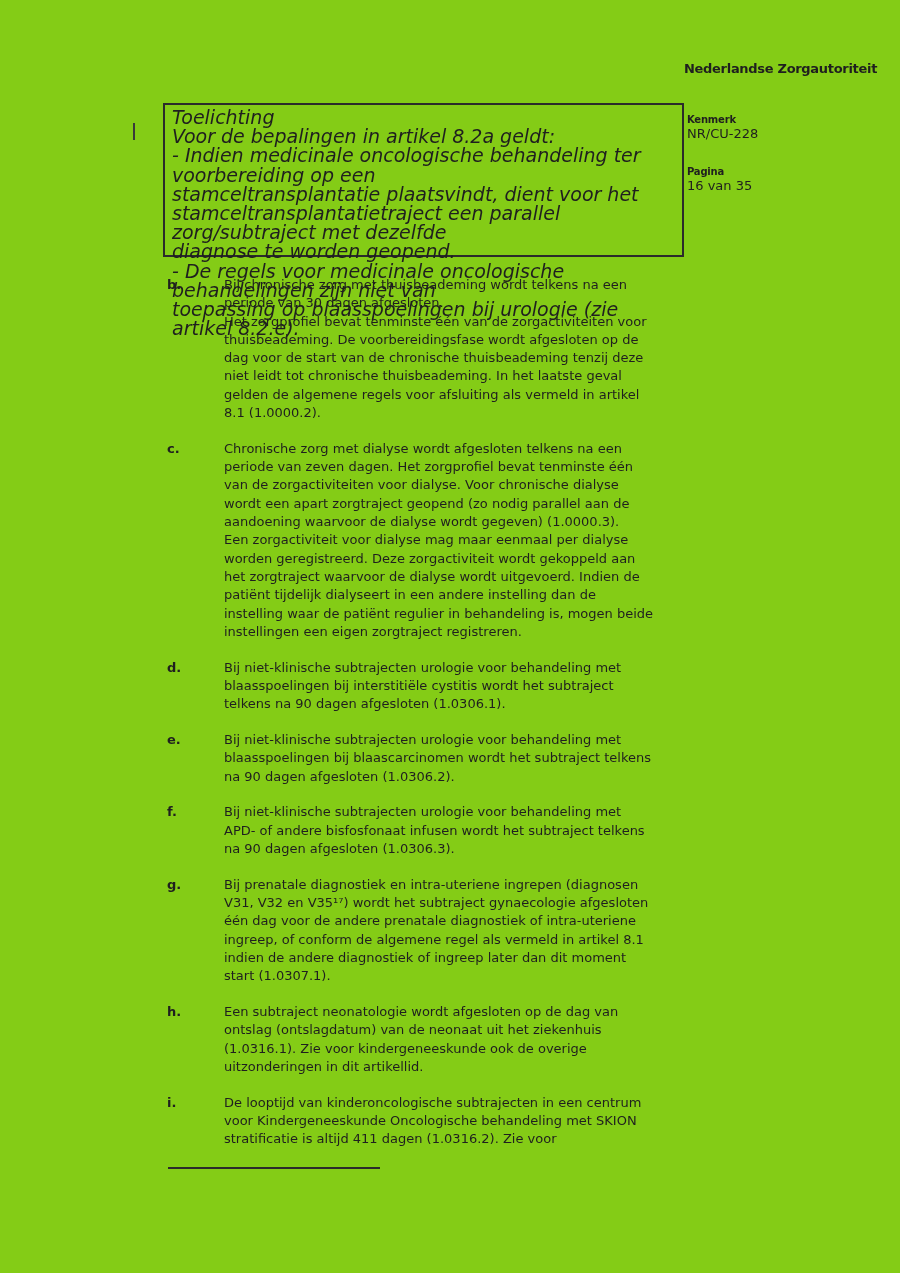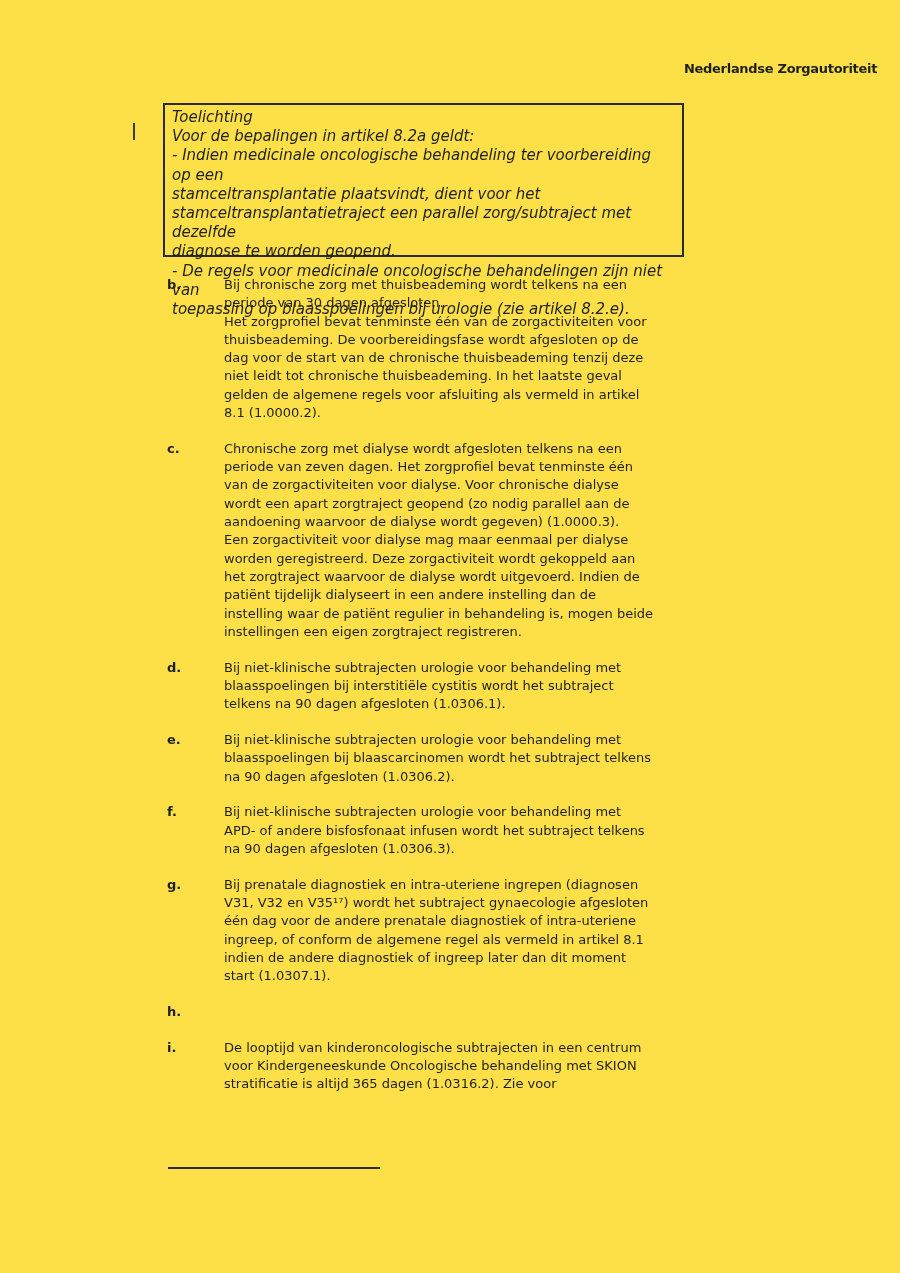--- a/index.html
+++ b/index.html
@@ -1,20 +1,20 @@
 <!DOCTYPE html>
 <html><head>
 <meta charset="utf-8">
 <style>
   html, body { margin: 0; padding: 0; background: #fff; }
   .page {
     position: relative;
     width: 900px;
     height: 1273px;
-    background: #fde047;
+    background: #84cc16;
     font-family: "DejaVu Sans", "Liberation Sans", sans-serif;
     color: #1f1f1f;
     overflow: hidden;
   }
   .brand {
     position: absolute;
     left: 684px;
     top: 61px;
     font-size: 13px;
     font-weight: bold;
@@ -23,21 +23,21 @@
   }
   .toelichting-box {
     position: absolute;
     left: 163px;
     top: 103px;
     width: 521px;
     height: 154px;
     box-sizing: border-box;
     border: 2px solid #2b2b2b;
     padding: 3px 8px 0 7px;
-    font-size: 15px;
+    font-size: 19px;
     line-height: 19.2px;
   }
   .box-title { font-style: italic; }
   .pre-lines { white-space: pre-line; font-style: italic; }
   .change-marker {
     position: absolute;
     left: 133px;
     top: 123px;
     width: 2px;
     height: 17px;
@@ -114,20 +114,27 @@
     <div class="box-title">Toelichting</div>
     <div class="pre-lines">Voor de bepalingen in artikel 8.2a geldt:
 - Indien medicinale oncologische behandeling ter voorbereiding op een
 stamceltransplantatie plaatsvindt, dient voor het
 stamceltransplantatietraject een parallel zorg/subtraject met dezelfde
 diagnose te worden geopend.
 - De regels voor medicinale oncologische behandelingen zijn niet van
 toepassing op blaasspoelingen bij urologie (zie artikel 8.2.e).</div>
   </div>
 
+  <div class="meta">
+    <div class="meta-label">Kenmerk</div>
+    <div class="meta-value">NR/CU-228</div>
+    <div class="meta-gap"></div>
+    <div class="meta-label">Pagina</div>
+    <div class="meta-value">16 van 35</div>
+  </div>
 
   <div class="main-list">
     <div class="list-item">
       <div class="item-label">b.</div>
       <div class="item-text">Bij chronische zorg met thuisbeademing wordt telkens na een
 periode van 30 dagen afgesloten.
 Het zorgprofiel bevat tenminste één van de zorgactiviteiten voor
 thuisbeademing. De voorbereidingsfase wordt afgesloten op de
 dag voor de start van de chronische thuisbeademing tenzij deze
 niet leidt tot chronische thuisbeademing. In het laatste geval
@@ -176,25 +183,29 @@
       <div class="item-text">Bij prenatale diagnostiek en intra-uteriene ingrepen (diagnosen
 V31, V32 en V35¹⁷) wordt het subtraject gynaecologie afgesloten
 één dag voor de andere prenatale diagnostiek of intra-uteriene
 ingreep, of conform de algemene regel als vermeld in artikel 8.1
 indien de andere diagnostiek of ingreep later dan dit moment
 start (1.0307.1).</div>
     </div>
 
     <div class="list-item">
       <div class="item-label">h.</div>
+      <div class="item-text">Een subtraject neonatologie wordt afgesloten op de dag van
+ontslag (ontslagdatum) van de neonaat uit het ziekenhuis
+(1.0316.1). Zie voor kindergeneeskunde ook de overige
+uitzonderingen in dit artikellid.</div>
     </div>
 
     <div class="list-item">
       <div class="item-label">i.</div>
       <div class="item-text">De looptijd van kinderoncologische subtrajecten in een centrum
 voor Kindergeneeskunde Oncologische behandeling met SKION
-stratificatie is altijd 365 dagen (1.0316.2). Zie voor</div>
+stratificatie is altijd 411 dagen (1.0316.2). Zie voor</div>
     </div>
   </div>
 
   <div class="footnote-rule"></div>
 
 </div>
 
 </body></html>

